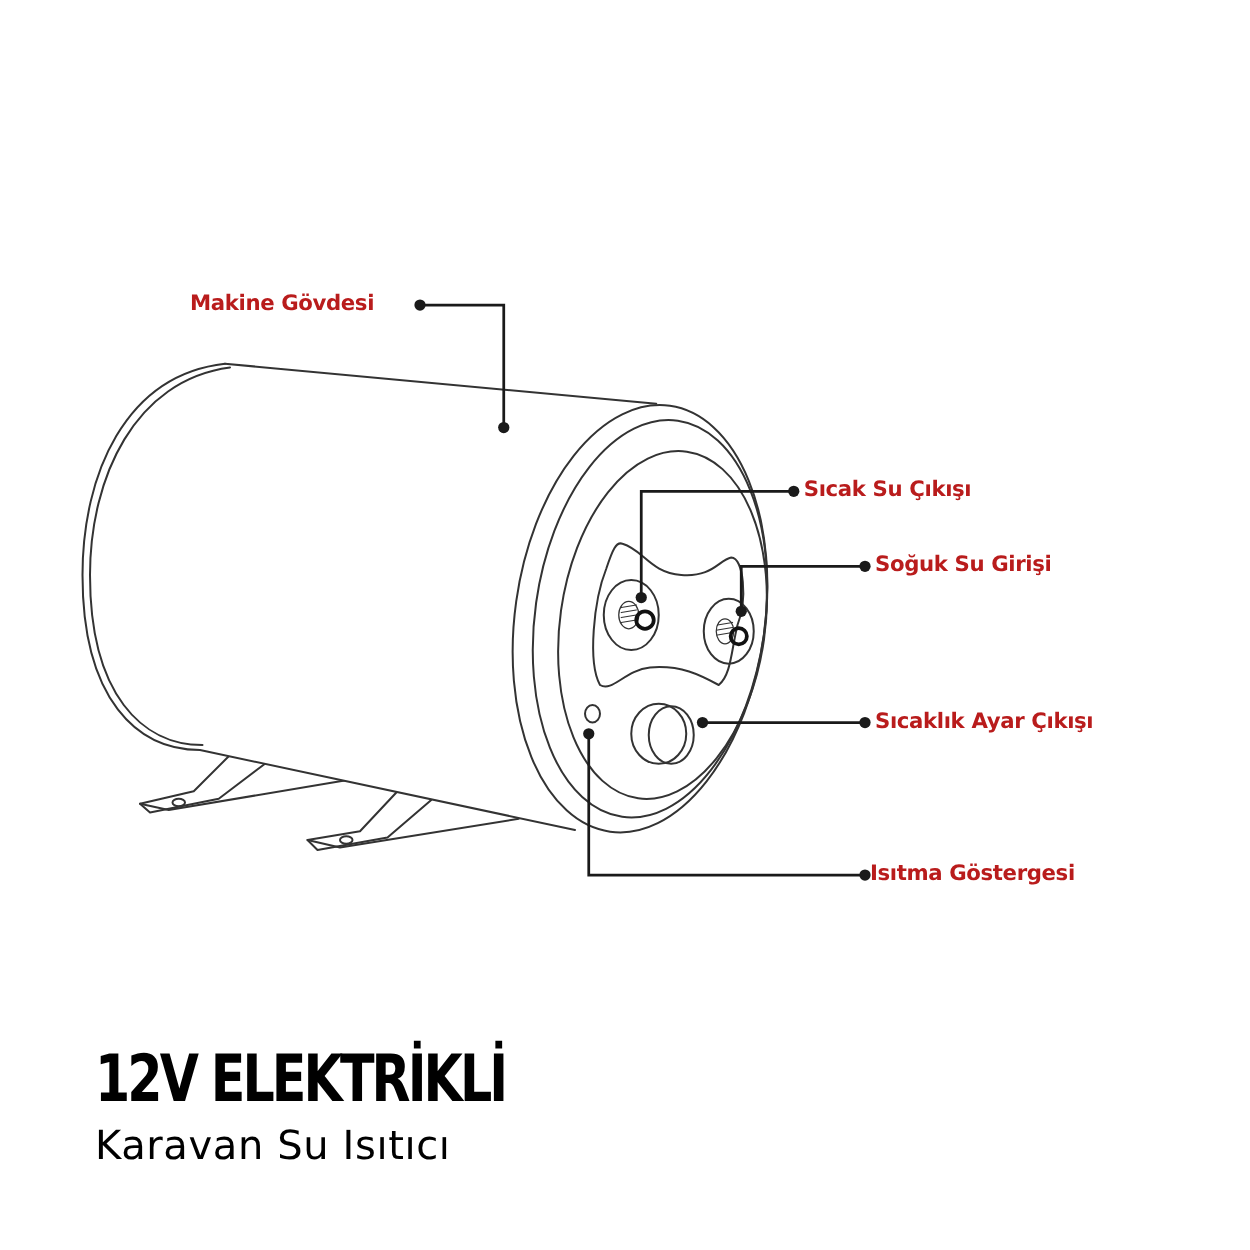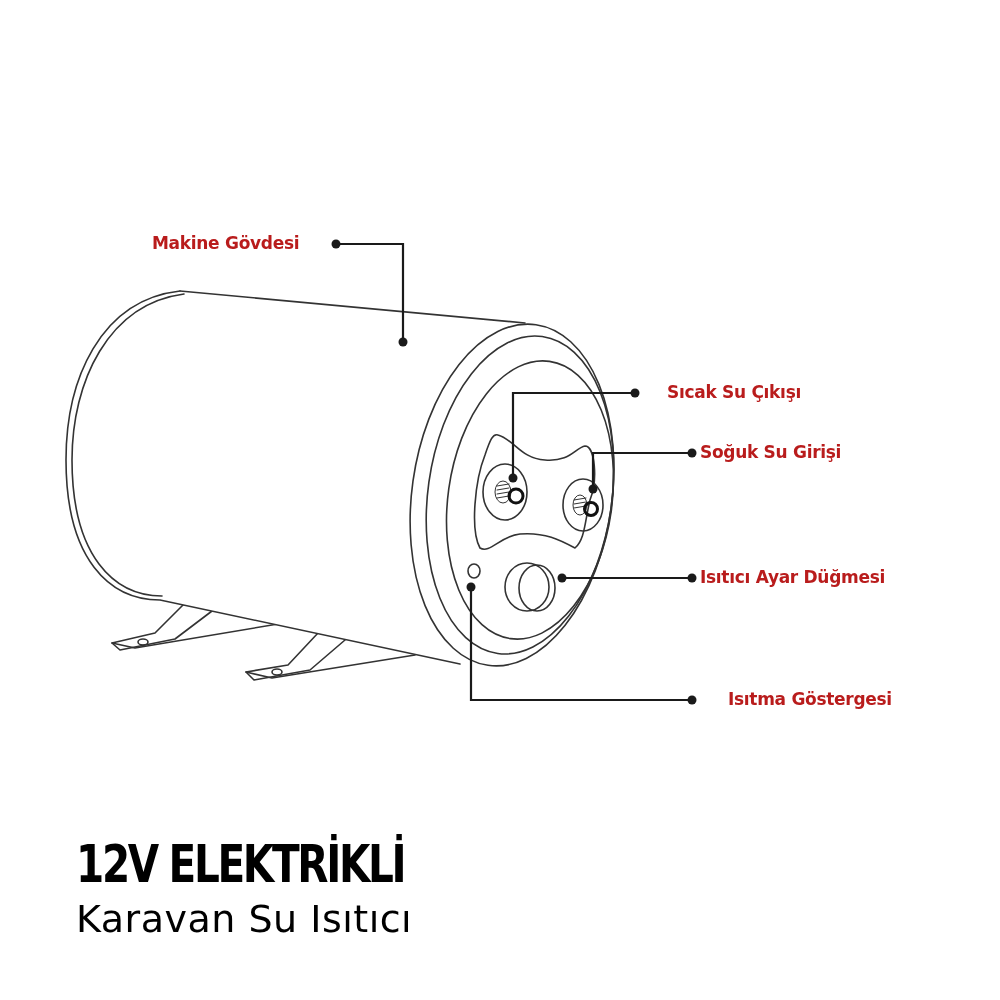--- a/index.html
+++ b/index.html
@@ -25,21 +25,21 @@
     letter-spacing: -3px;
     transform: scaleX(0.78);
     transform-origin: left top;
     white-space: nowrap;
     line-height: 1;
   }
   .subtitle {
     position: absolute;
     left: 76px; top: 900px;
     font-family: "DejaVu Sans", sans-serif;
-    font-size: 38px;
+    font-size: 32px;
     color: #000;
     letter-spacing: 0.5px;
     white-space: nowrap;
     line-height: 1;
   }
 </style>
 </head>
 <body>
 
 <svg id="diagram" viewBox="0 0 1000 1000" xmlns="http://www.w3.org/2000/svg">
@@ -107,19 +107,19 @@
     <circle cx="593" cy="489" r="4.5"></circle>
       <circle cx="692" cy="453" r="4.5"></circle>
     <circle cx="562" cy="578" r="4.5"></circle>
       <circle cx="692" cy="578" r="4.5"></circle>
     <circle cx="471" cy="587" r="4.5"></circle>
       <circle cx="692" cy="700" r="4.5"></circle>
   </g>
 </svg>
 
 <div class="label" style="left:152px; top:235px;">Makine Gövdesi</div>
-<div class="label" style="left:643px; top:384px;margin-left:24px;">Sıcak Su Çıkışı</div>
+<div class="label" style="left:643px; top:384px;">Sıcak Su Çıkışı</div>
 <div class="label" style="left:700px; top:444px;text-align:right;">Soğuk Su Girişi</div>
-<div class="label" style="left:700px; top:569px;">Isıtıcı  Ayar Düğmesi</div>
-<div class="label" style="left:728px; top:691px;">Isıtma Göstergesi</div>
+<div class="label" style="left:700px; top:569px;">Sıcaklık  Ayar Çıkışı</div>
+<div class="label" style="left:696px; top:691px;">Isıtma Göstergesi</div>
 
 <div class="title">12V ELEKTRİKLİ</div>
 <div class="subtitle">Karavan Su Isıtıcı</div>
 
 </body></html>

